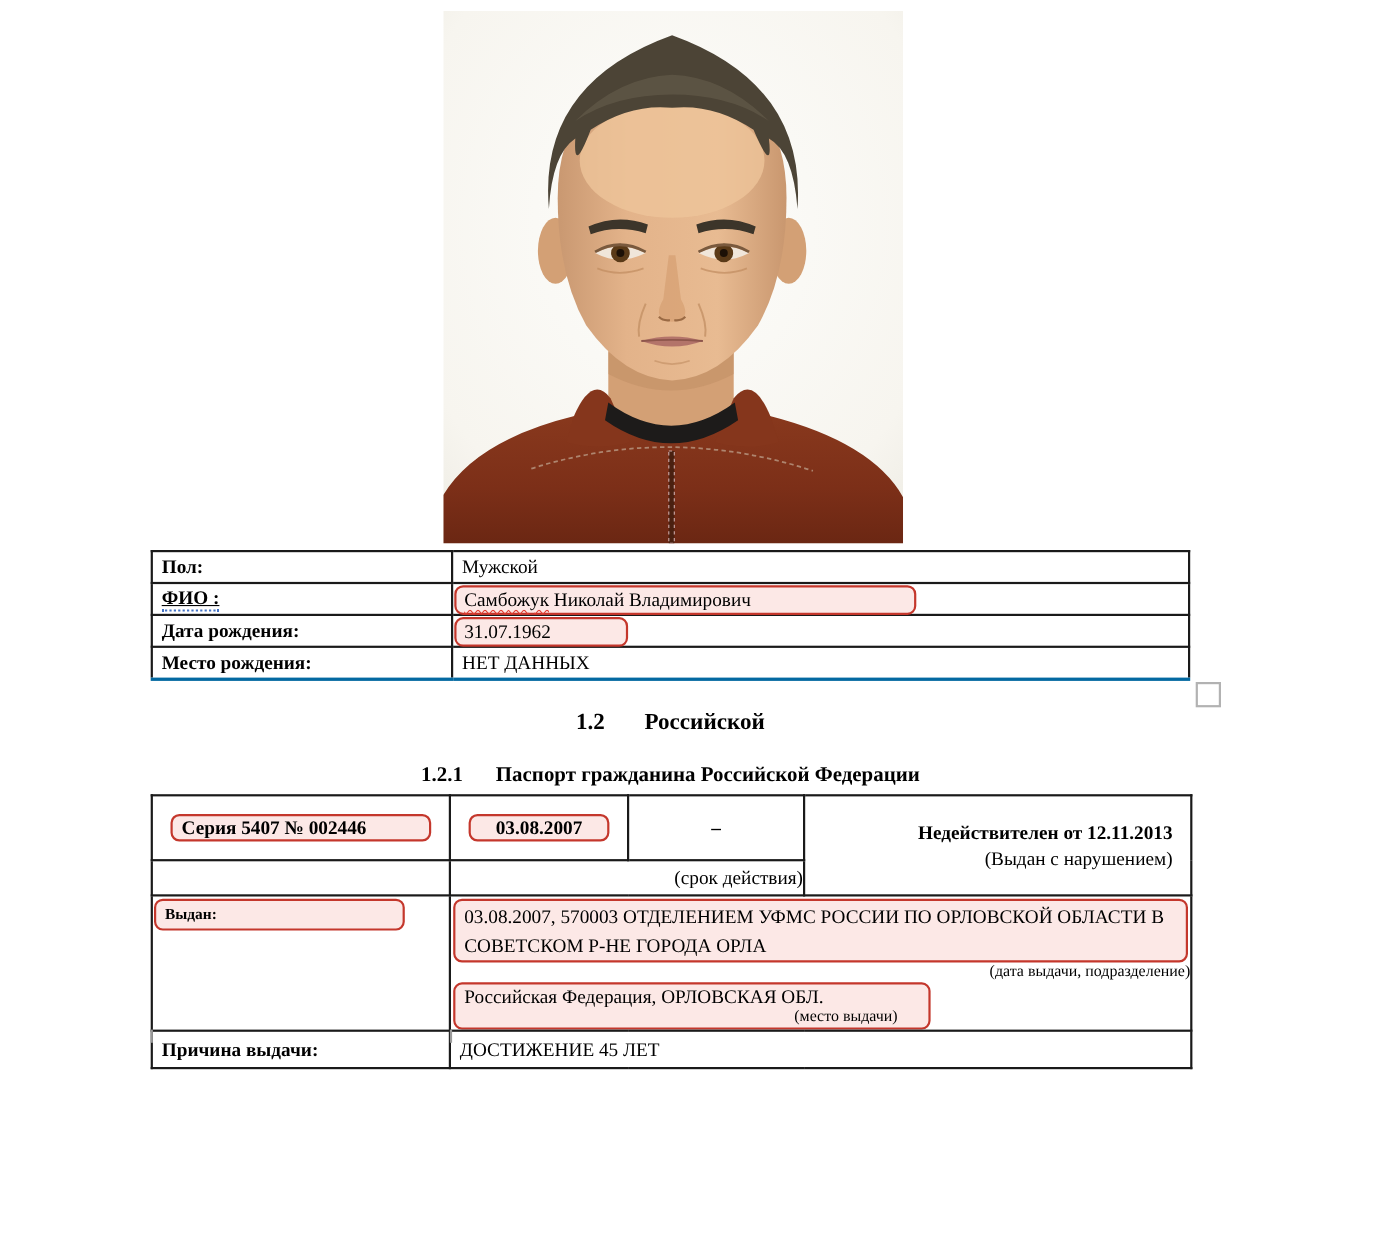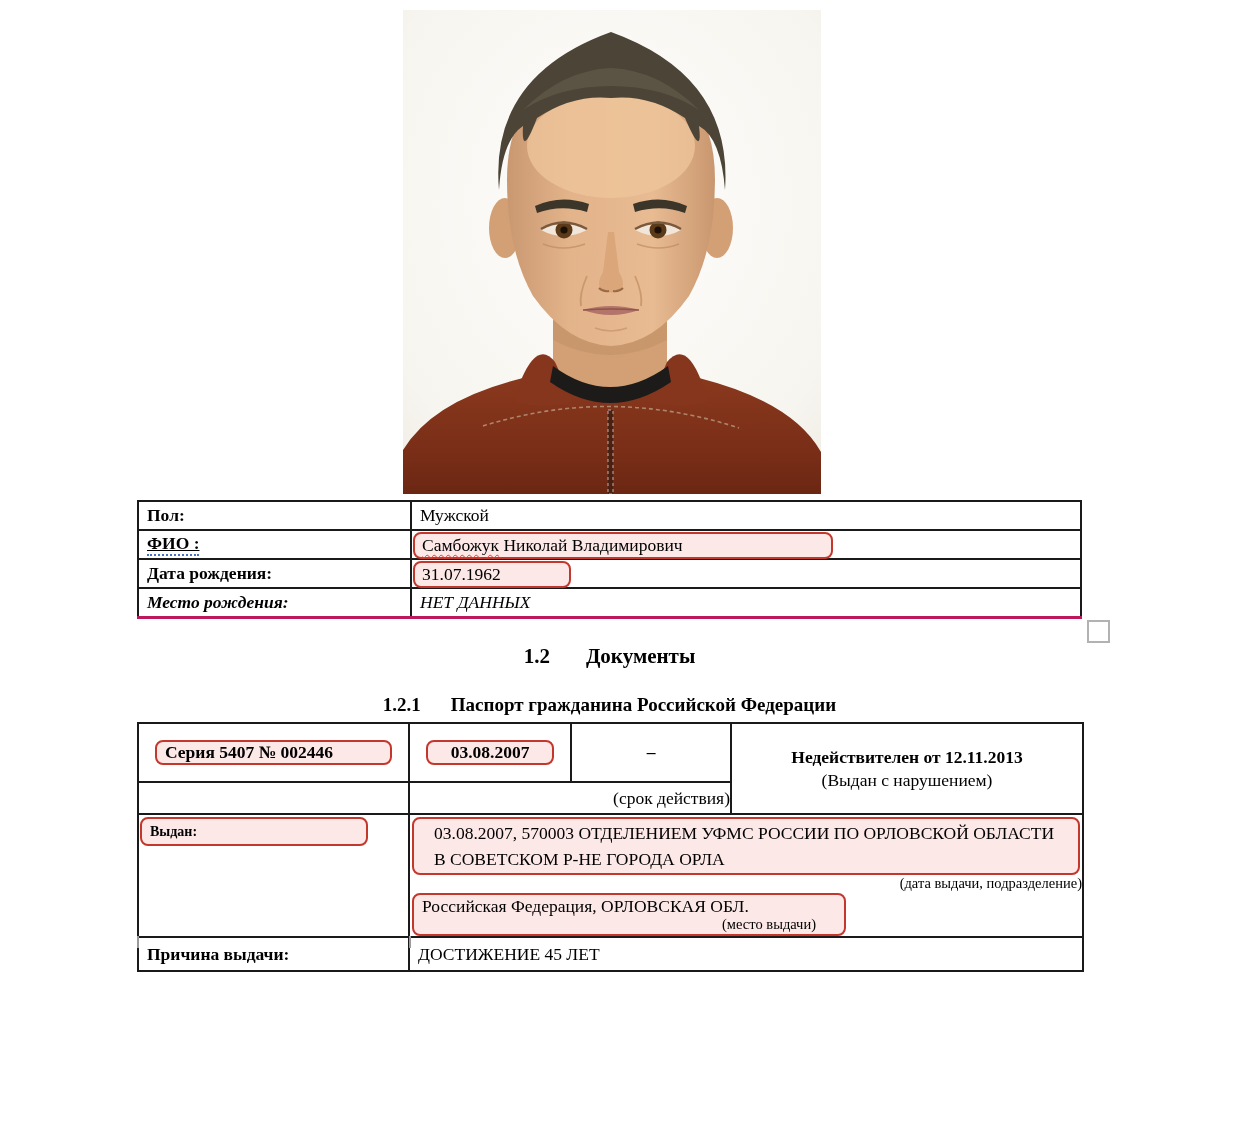--- a/index.html
+++ b/index.html
@@ -30,21 +30,21 @@
   
   .t1{
     position:absolute;left:137px;top:500px;width:945px;
     border-collapse:collapse;table-layout:fixed;
   }
   .t1 td{
     border:2px solid var(--table-border);
     font-size:17.5px;vertical-align:middle;height:29px;
     padding:0 0 0 8px;
   }
-  .t1 tr:last-child td{border-bottom:3px solid #be185d;font-style:italic;}
+  .t1 tr:last-child td{border-bottom:3px solid #0369a1;}
   .t1 .lbl{font-weight:bold;width:273px;}
   .t1 .val{position:relative;}
   .fio-label{display:inline-block;border-bottom:2px dotted var(--link-underline);padding-bottom:0;}
   .fio-label span{text-decoration:underline;}
   .misspelled{
     text-decoration-line:underline;
     text-decoration-style:wavy;
     text-decoration-color:var(--squiggle);
     text-decoration-thickness:1px;
     text-underline-offset:3px;
@@ -77,35 +77,35 @@
     position:absolute;left:137px;top:722px;width:945px;
     border-collapse:collapse;table-layout:fixed;
   }
   .t2 td{
     border:2px solid var(--table-border);
     font-size:17.5px;vertical-align:middle;
   }
   .t2 .c1{width:271px;}
   .t2 .c2{width:162px;}
   .t2 .c3{width:160px;}
-  .t2 .c4{width:352px;}
+  .t2 .c4{width:352px;text-align:right;}
   .t2 .r1 td{height:29px;padding:16px;}
   .cellfill{width:100%;height:100%;display:flex;align-items:center;font-weight:bold;}
   .cellfill.left{padding-left:8px;}
   .cellfill.center{justify-content:center;}
   .dash-cell{text-align:center;font-weight:bold;}
   .invalid-cell{text-align:center;line-height:23px;padding:2px 0;}
   .invalid-cell .b{font-weight:bold;}
   .small-label{font-size:14.5px;text-align:right;}
   .r2 td{height:32px;}
   .r3 td{height:112px;vertical-align:top;padding:0;}
   .vydan-box{margin:2px 0 0 1px;width:228px;height:29px;
     display:flex;align-items:center;padding-left:8px;font-weight:bold;font-size:14px;}
   .issued-stack{width:100%;}
-  .issued-box{margin:2px 2px 0 2px;height:58px;padding:2px 20px;
+  .issued-box{margin:2px 2px 0 2px;height:58px;padding:2px 8px;
     display:flex;align-items:center;}
   .issued-box .txt{max-width:648px;line-height:26px;font-size:17.5px;}
   .issued-sublabel{height:17px;line-height:17px;}
   .place-box{margin:1px 0 0 2px;width:434px;padding:1px 0 2px 0;font-family:Liberation Serif, serif;}
   .place-box .line1{padding-left:8px;font-size:17.5px;line-height:21px;}
   .place-box .line2{text-align:right;padding-right:28px;font-size:14.5px;line-height:15px;}
   .r4 td{height:34px;}
   .r4 .lbl{font-weight:bold;padding-left:8px;}
   .r4 .val{padding-left:8px;}
 
@@ -218,21 +218,21 @@
   <tr>
     <td class="lbl">Место рождения:</td>
     <td class="val">НЕТ ДАННЫХ</td>
   </tr>
 </tbody>
   </table>
 
 <div class="anchor-square"></div>
 
 <div class="h-docs">
-  <span class="num">1.2</span><span>Документы</span>
+  <span class="num">1.2</span><span>Российской</span>
 </div>
 <div class="h-passport">
   <span class="num">1.2.1</span><span>Паспорт гражданина Российской Федерации</span>
 </div>
 
 <table class="t2">
   <tbody>
       <tr class="r1">
     <td class="c1">
       <div class="hl cellfill left">

